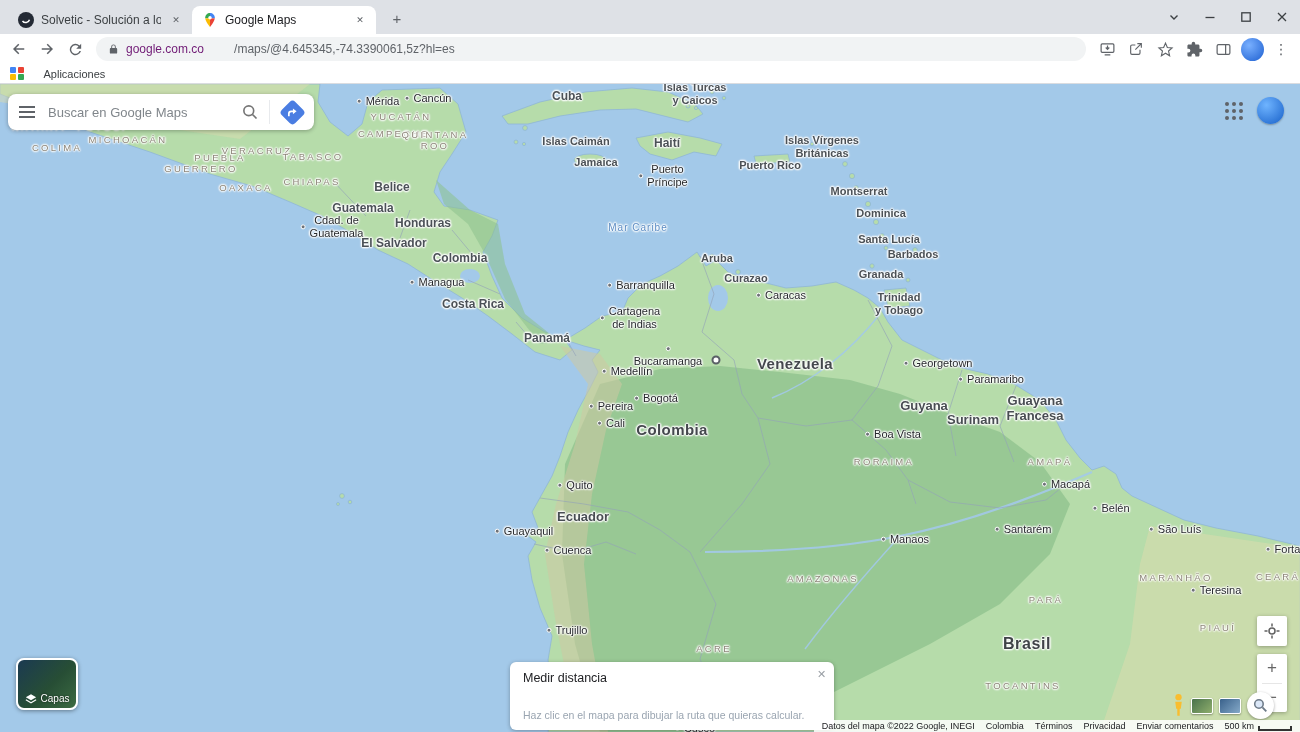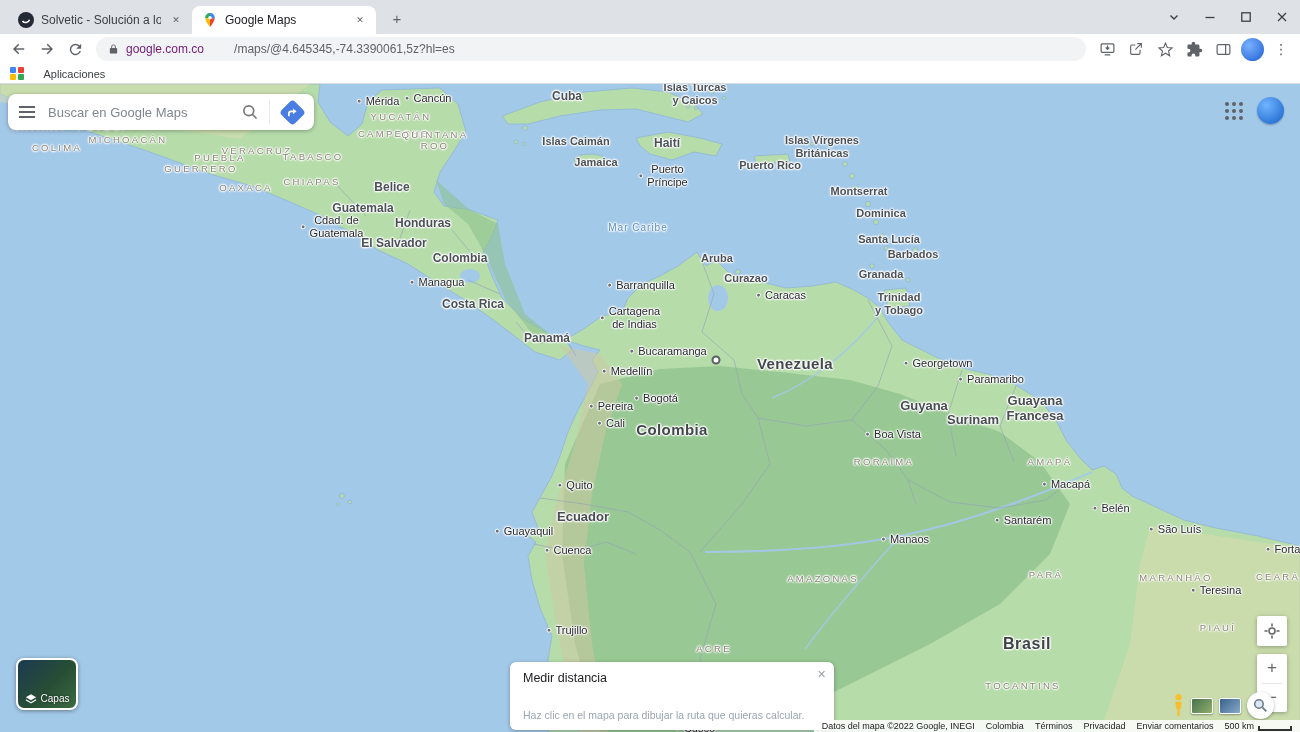--- a/index.html
+++ b/index.html
@@ -380,41 +380,41 @@
       <div class="mlbl city" style="left: 630px; top: 234px;"><span class="cdot"></span><span>Cartagena
 de Indias</span></div>
       <div class="mlbl city" style="left: 781px; top: 211px;"><span class="cdot"></span><span>Caracas</span></div>
       <div class="mlbl country-lg" style="left: 795px; top: 280px;">Venezuela</div>
       <div class="mlbl city" style="left: 938px; top: 279px;"><span class="cdot"></span><span>Georgetown</span></div>
       <div class="mlbl city" style="left: 991px; top: 295px;"><span class="cdot"></span><span>Paramaribo</span></div>
       <div class="mlbl country-md" style="left: 924px; top: 322px;">Guyana</div>
       <div class="mlbl country-md" style="left: 973px; top: 336px;">Surinam</div>
       <div class="mlbl country-md" style="left: 1035px; top: 325px;">Guayana
 Francesa</div>
-      <div class="mlbl city" style="left: 668px; top: 267px;"><span class="cdot"></span><span>Bucaramanga</span></div>
+      <div class="mlbl city" style="left: 668px; top: 273px; flex-direction: column;"><span class="cdot"></span><span>Bucaramanga</span></div>
       <div class="mlbl city" style="left: 627px; top: 287px;"><span class="cdot"></span><span>Medellín</span></div>
       <div class="mlbl city" style="left: 656px; top: 314px;"><span class="cdot"></span><span>Bogotá</span></div>
       <div class="mlbl city" style="left: 611px; top: 322px;"><span class="cdot"></span><span>Pereira</span></div>
       <div class="mlbl city" style="left: 611px; top: 339px;"><span class="cdot"></span><span>Cali</span></div>
       <div class="mlbl country-lg" style="left: 672px; top: 346px;">Colombia</div>
       <div class="mlbl city" style="left: 575px; top: 401px;"><span class="cdot"></span><span>Quito</span></div>
       <div class="mlbl country-md" style="left: 583px; top: 433px;">Ecuador</div>
       <div class="mlbl city" style="left: 524px; top: 447px;"><span class="cdot"></span><span>Guayaquil</span></div>
       <div class="mlbl city" style="left: 568px; top: 466px;"><span class="cdot"></span><span>Cuenca</span></div>
       <div class="mlbl city" style="left: 893px; top: 350px;"><span class="cdot"></span><span>Boa Vista</span></div>
       <div class="mlbl region" style="left: 884px; top: 378px;">RORAIMA</div>
       <div class="mlbl region" style="left: 1050px; top: 378px;">AMAPÁ</div>
       <div class="mlbl city" style="left: 1066px; top: 400px;"><span class="cdot"></span><span>Macapá</span></div>
       <div class="mlbl city" style="left: 1111px; top: 424px;"><span class="cdot"></span><span>Belén</span></div>
-      <div class="mlbl city" style="left: 1023px; top: 436px;"><span class="cdot"></span><span>Santarém</span></div>
+      <div class="mlbl city" style="left: 1023px; top: 445px;"><span class="cdot"></span><span>Santarém</span></div>
       <div class="mlbl city" style="left: 905px; top: 455px;"><span class="cdot"></span><span>Manaos</span></div>
       <div class="mlbl city" style="left: 1175px; top: 445px;"><span class="cdot"></span><span>São Luís</span></div>
       <div class="mlbl city" style="left: 1293px; top: 465px;"><span class="cdot"></span><span>Fortaleza</span></div>
       <div class="mlbl region" style="left: 823px; top: 495px;">AMAZONAS</div>
-      <div class="mlbl region" style="left: 1046px; top: 491px;">PARÁ</div>
+      <div class="mlbl region" style="left: 1046px; top: 516px;">PARÁ</div>
       <div class="mlbl region" style="left: 1176px; top: 494px;">MARANHÃO</div>
       <div class="mlbl region" style="left: 1278px; top: 493px;">CEARÁ</div>
       <div class="mlbl city" style="left: 1216px; top: 506px;"><span class="cdot"></span><span>Teresina</span></div>
       <div class="mlbl region" style="left: 1218px; top: 544px;">PIAUÍ</div>
       <div class="mlbl city" style="left: 567px; top: 546px;"><span class="cdot"></span><span>Trujillo</span></div>
       <div class="mlbl region" style="left: 714px; top: 565px;">ACRE</div>
       <div class="mlbl country-xl" style="left: 1027px; top: 560px;">Brasil</div>
       <div class="mlbl region" style="left: 757px; top: 605px;">RONDÔNIA</div>
       <div class="mlbl region" style="left: 1023px; top: 602px;">TOCANTINS</div>
       <div class="mlbl city" style="left: 695px; top: 644px;"><span class="cdot"></span><span>Cusco</span></div>

